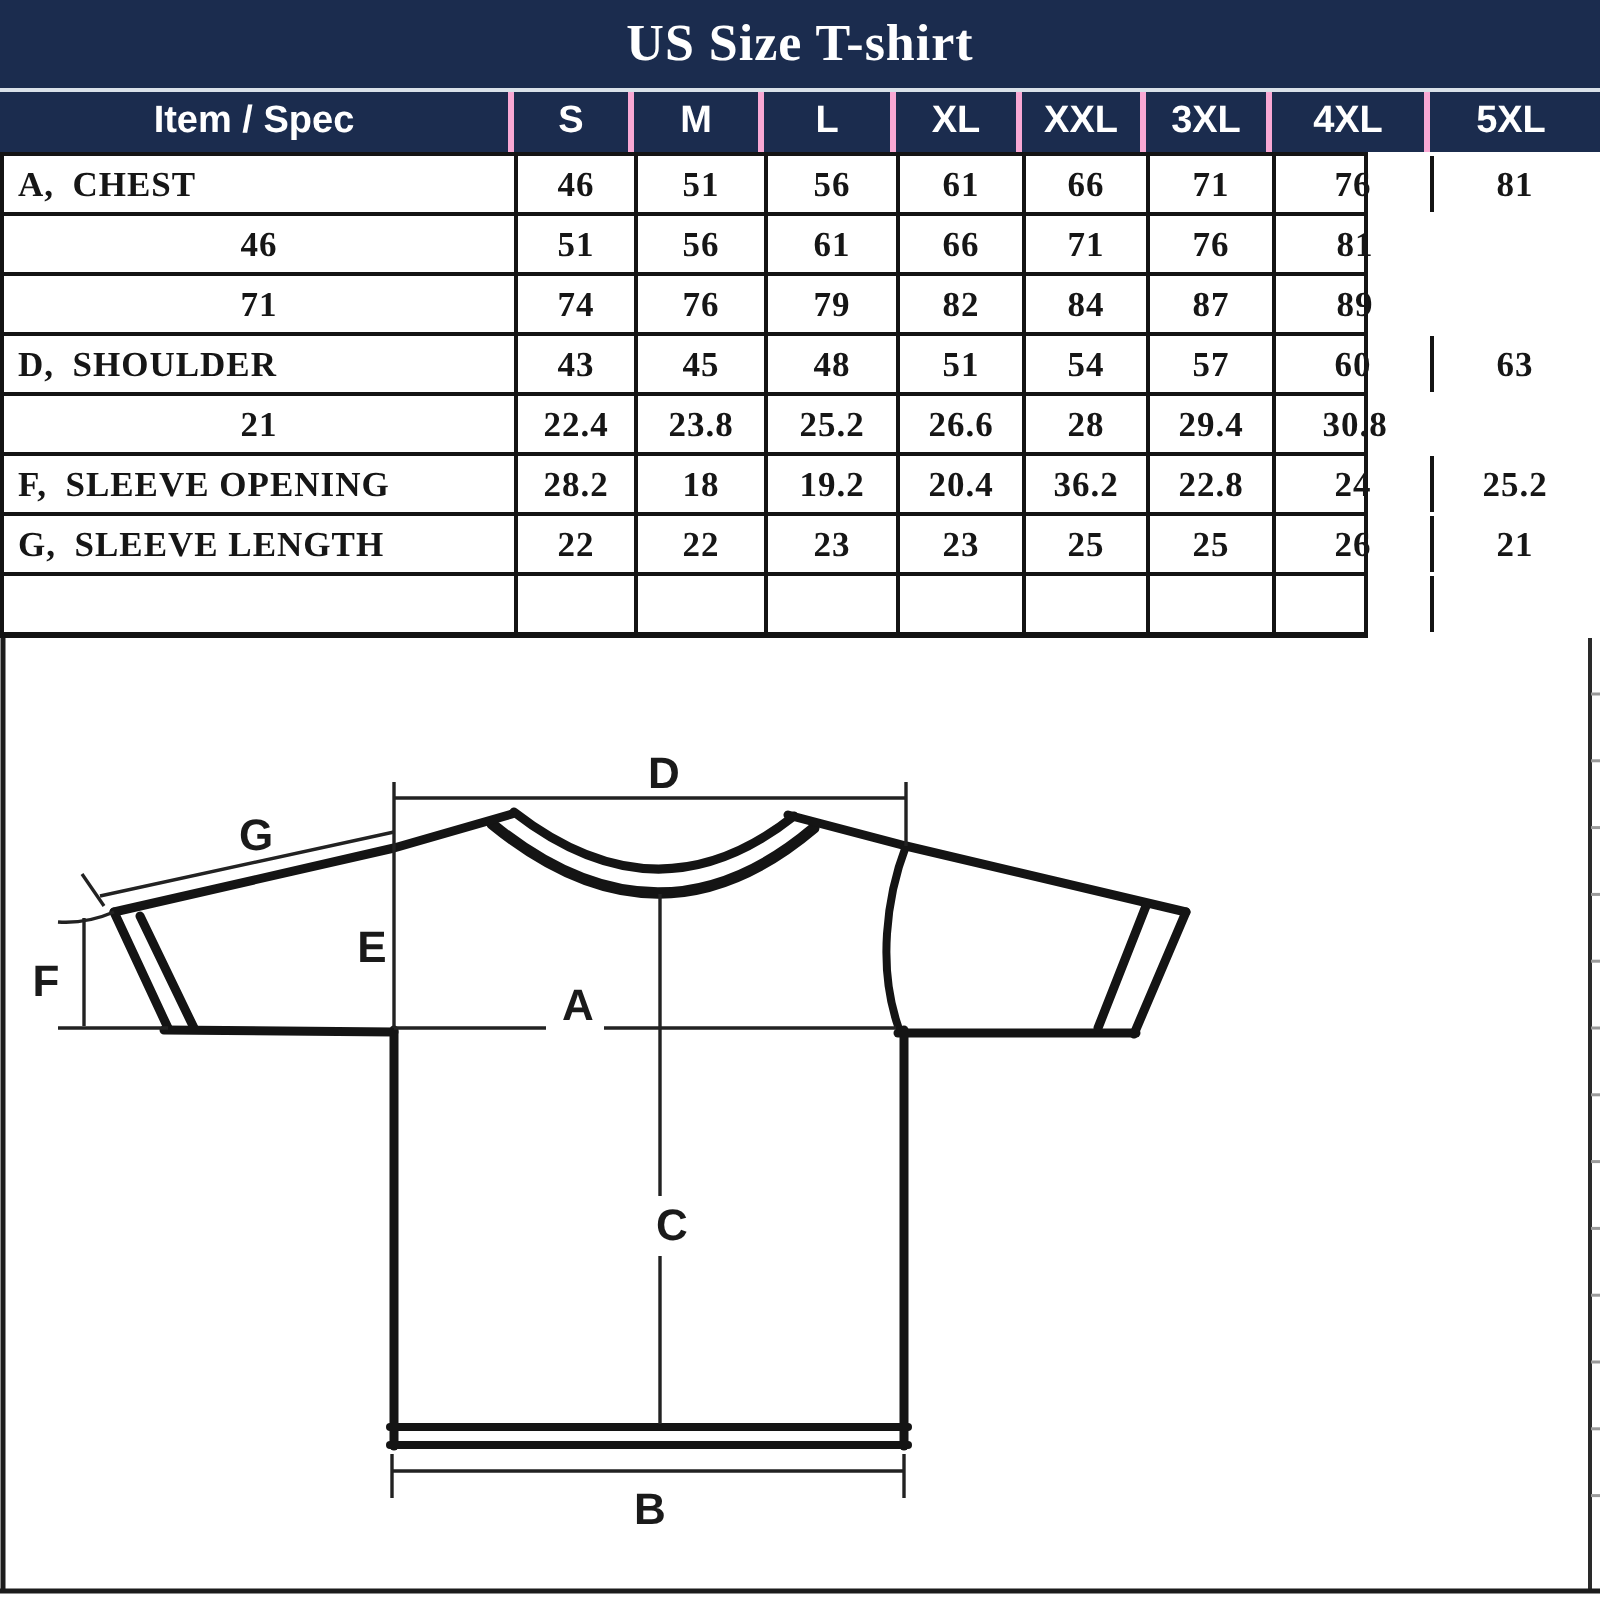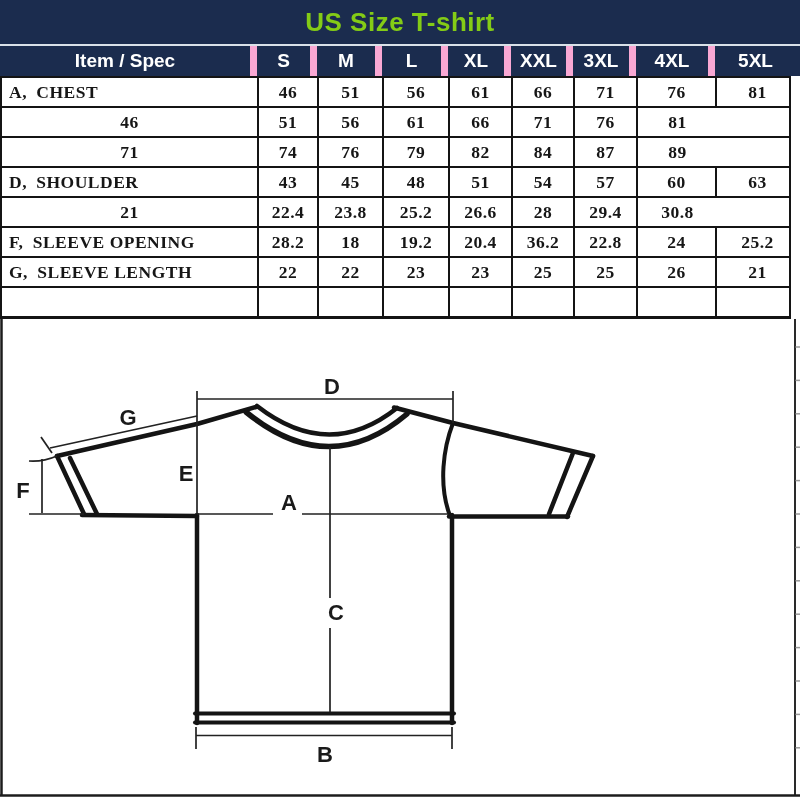--- a/index.html
+++ b/index.html
@@ -2,34 +2,34 @@
 <html><head>
 <meta charset="utf-8">
 <style>
   html,body{margin:0;padding:0;background:#ffffff;}
   .screen{position:relative;width:800px;height:800px;background:#ffffff;overflow:hidden;
           font-family:"Liberation Sans",sans-serif;}
 
   
   .title-bar{position:absolute;top:0;left:0;width:800px;height:44px;background:#1b2c4e;
              display:flex;align-items:center;justify-content:center;}
-  .title-bar span{color:#84cc16;font-size:26px;font-weight:700;letter-spacing:.5px;}
+  .title-bar span{color:#ffffff;font-size:26px;font-weight:700;letter-spacing:.5px;font-family:Liberation Serif, serif;}
 
   
   .cols{display:grid;grid-template-columns:257px 60px 65px 66px 63px 62px 63px 79px 81px;}
 
   
   .header-row{position:absolute;top:44px;left:0;width:800px;height:32px;box-sizing:border-box;
               background:#1b2c4e;border-top:2px solid #d9e1e9;}
   .header-row .cell{display:flex;align-items:center;justify-content:center;color:#ffffff;
-                    font-size:19px;font-weight:700;border-right:7px solid #f9a8d4;box-sizing:border-box;}
+                    font-size:19px;font-weight:700;border-right:3px solid #f9a8d4;box-sizing:border-box;}
   .header-row .cell:last-child{border-right:none;}
 
   
-  .table-body{position:absolute;top:76px;left:0;width:791px;box-sizing:border-box;background:#fff;
+  .table-body{position:absolute;top:76px;left:0;width:684px;box-sizing:border-box;background:#fff;
               border:2px solid #141414;border-bottom-width:3px;}
   .t-row{height:30px;box-sizing:border-box;border-bottom:2px solid #141414;}
   .t-row.empty{height:28px;border-bottom:none;}
   .t-row .cell{display:flex;align-items:center;box-sizing:border-box;height:100%;
                border-right:2px solid #141414;color:#161616;
                font-family:"Liberation Serif",serif;font-weight:700;font-size:17.5px;letter-spacing:.5px;}
   .t-row .cell:last-child{border-right:none;}
   .t-row .cell.lbl{justify-content:flex-start;padding-left:7px;}
   .t-row .cell.val{justify-content:center;}
 

